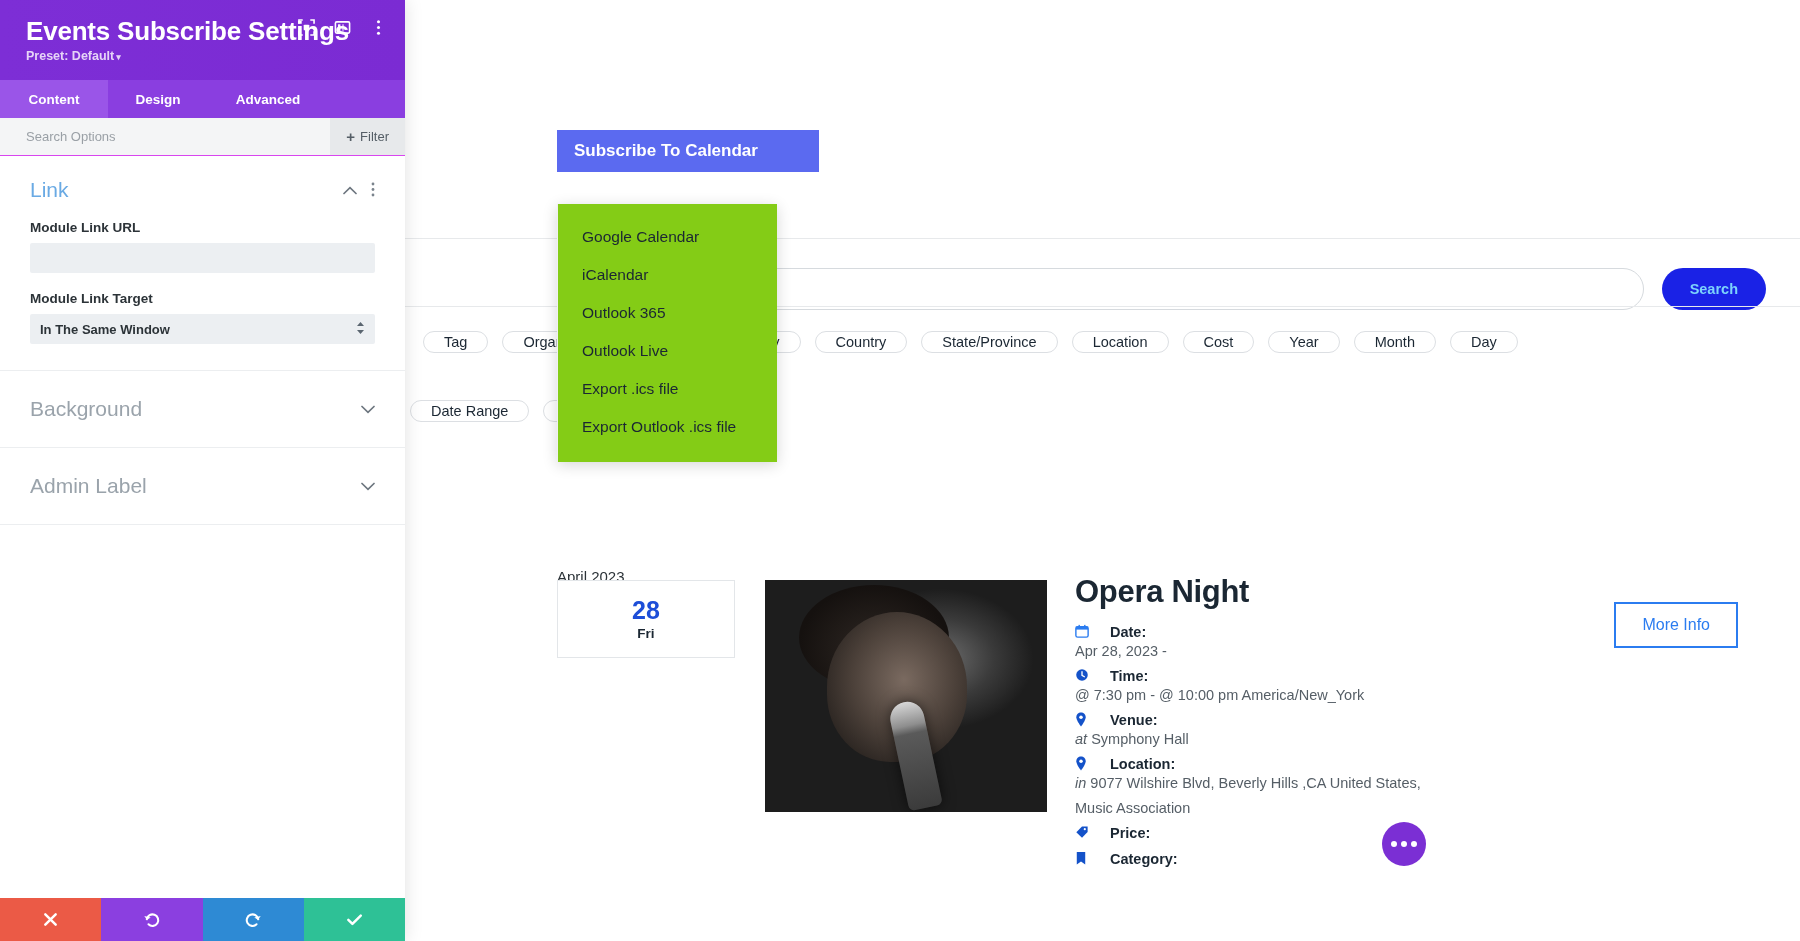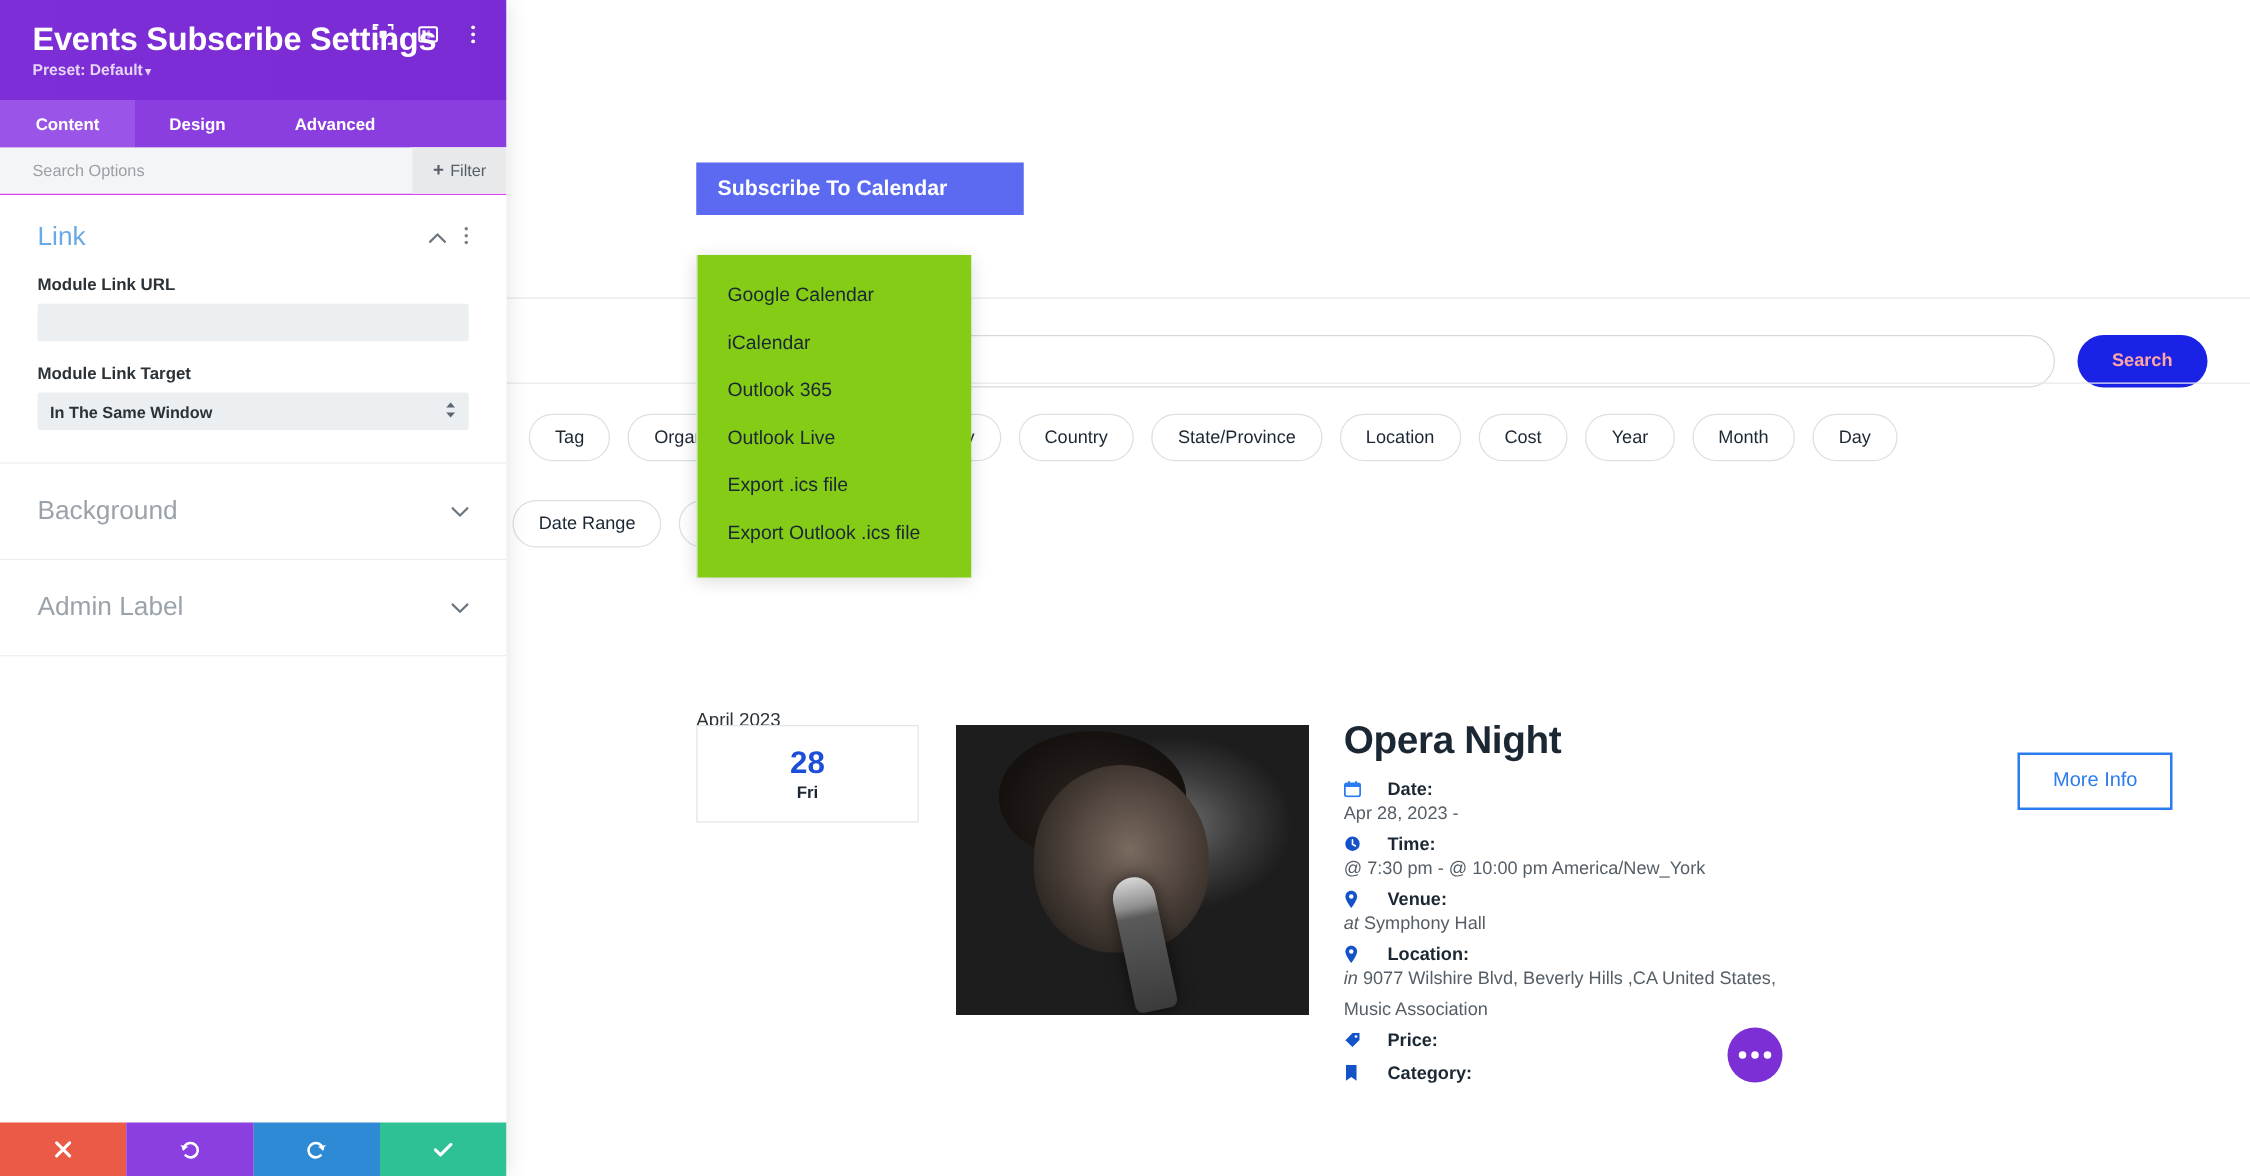--- a/index.html
+++ b/index.html
@@ -143,36 +143,36 @@
   .search-row {
     position:absolute; left: 0; top: 268px; width: 1395px;
     display:flex; align-items:center; padding-left: 180px; padding-right: 34px;
   }
   .search-input {
     flex:1; height: 42px; border:1px solid #d6dade; border-radius:22px;
     background:#fff; padding: 0 20px; font-size:15px; color:#2c3338;
     font-family: "Liberation Sans", sans-serif; outline:none;
   }
   .search-btn {
-    margin-left: 18px; background:#1a22e6; color:#fca5a5; font-weight:bold;
+    margin-left: 18px; background:#1a22e6; color:#7dd3fc; font-weight:bold;
     font-size:14.5px; border:none; border-radius:22px; height:42px;
     padding: 0 28px; cursor:pointer; font-family:"Liberation Sans", sans-serif;
   }
   .divider { position:absolute; left:0; top: 238px; width:1395px; height:1px; background:#e7e9eb; }
   .divider2 { position:absolute; left:0; top: 306px; width:1395px; height:1px; background:#e7e9eb; }
 
   .chips-row {
     position:absolute; width: 1395px; display:flex; align-items:center;
     gap: 14px; padding-left: 18px; flex-wrap: nowrap;
   }
   .chips-row.r1 { top: 331px; }
   .chips-row.r2 { top: 400px; padding-left: 5px; }
   .chip {
     border:1px solid #dcdfe3; border-radius: 22px; background:#fff;
-    height: 38px; display:flex; align-items:center; gap:6px;
+    height: 22px; display:flex; align-items:center; gap:6px;
     padding: 0 20px; font-size:14.5px; color:#1b2733; cursor:pointer;
     white-space: nowrap;
   }
   .chip .cv { font-size: 10px; color:#333; }
 
   
   .month-label {
     position:absolute; left: 152px; top: 568px;
     font-size: 15px; color:#2c3338;
   }

